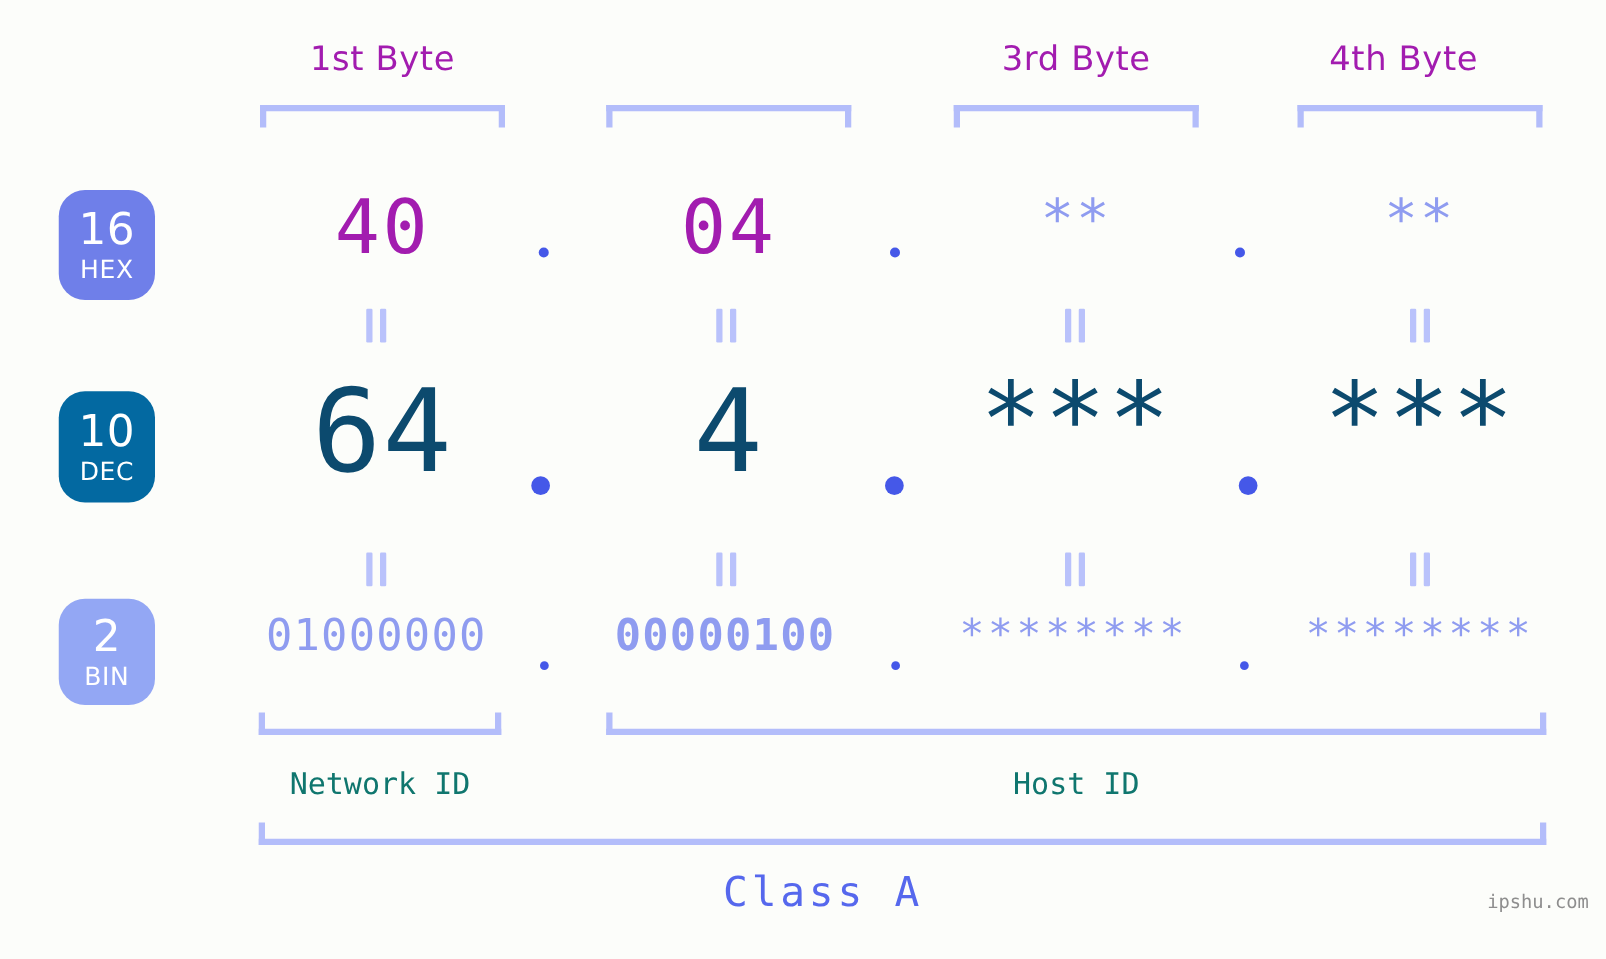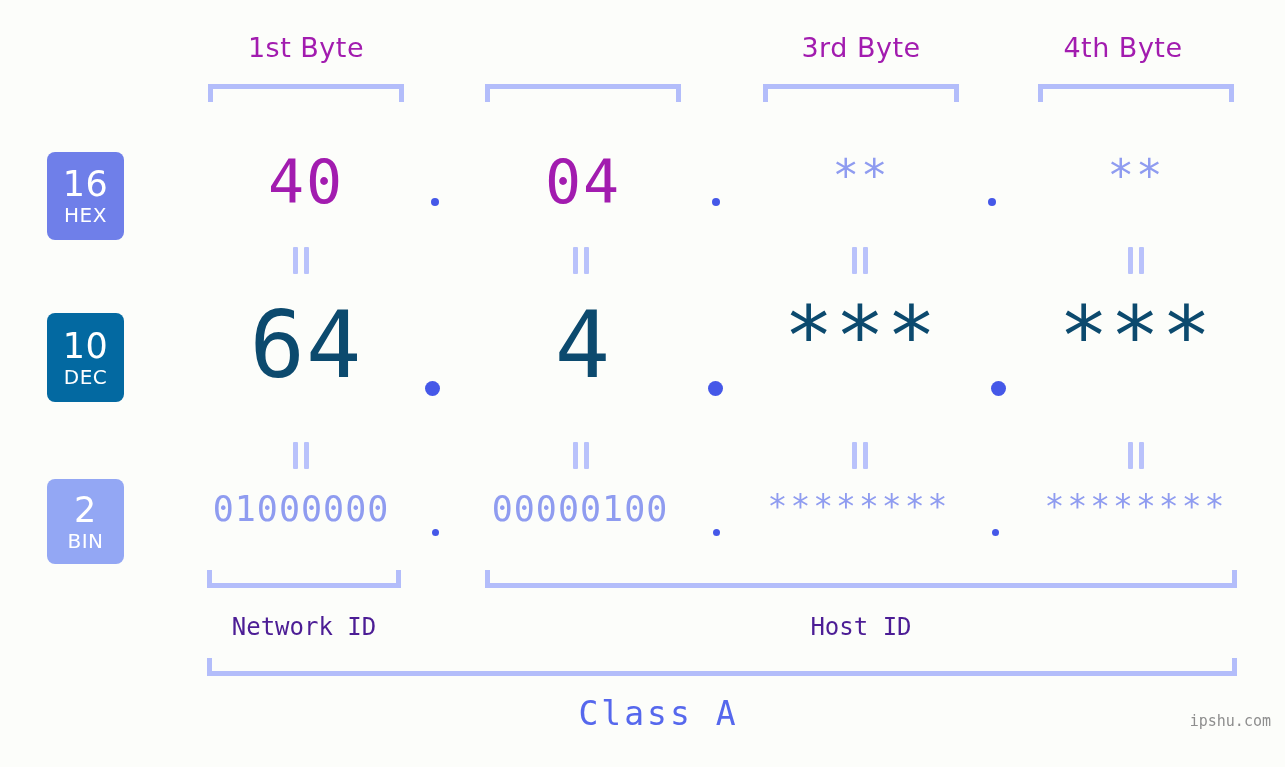--- a/index.html
+++ b/index.html
@@ -53,21 +53,21 @@
     border-left: 5px solid #b3bdfa;
     border-right: 5px solid #b3bdfa;
     box-sizing: border-box;
   }
 
   
   .base-badge {
     position: absolute;
     left: 47px;
     width: 77px;
-    border-radius: 8px;
+    border-radius: 21px;
     color: #ffffff;
     text-align: center;
     font-family: "DejaVu Sans", sans-serif;
     display: flex;
     flex-direction: column;
     align-items: center;
     justify-content: center;
     line-height: 1;
     box-sizing: border-box;
   }
@@ -163,21 +163,21 @@
   }
   .eq-mark span.b1 { left: 0px; }
   .eq-mark span.b2 { left: 11px; }
 
   
   .section-label {
     position: absolute;
     text-align: center;
     font-family: "DejaVu Sans Mono", monospace;
     font-size: 24px;
-    color: #4c1d95;
+    color: #0f766e;
     white-space: nowrap;
     letter-spacing: 0px;
   }
 
   
   #class-label {
     position: absolute;
     top: 694px;
     left: 0;
     width: 1285px;
@@ -279,21 +279,21 @@
       <span class="b2"></span>
   </div>
   <div class="eq-mark" style="left:1128px; top:442px;">
     <span class="b1"></span>
       <span class="b2"></span>
   </div>
 
   <div class="row-bin">
     <div class="val-cell" style="left:203px; width:196px;">01000000</div>
     <div class="sep-dot tiny" style="left:432px; top:529px;"></div>
-    <div class="val-cell" style="left:482px; width:196px;">00000100</div>
+    <div class="val-cell" style="left:482px; width:196px;font-weight:bold;">00000100</div>
     <div class="sep-dot tiny" style="left:713px; top:529px;"></div>
     <div class="val-cell stars" style="left:761px; width:196px;">********</div>
     <div class="sep-dot tiny" style="left:992px; top:529px;"></div>
     <div class="val-cell stars" style="left:1038px; width:196px;">********</div>
   </div>
 
   <div class="bracket-bottom" style="left:207px; top:570px; width:194px;"></div>
   <div class="bracket-bottom" style="left:485px; top:570px; width:752px;"></div>
 
   <div class="section-label" style="left:207px; top:613px; width:194px;">Network ID</div>

